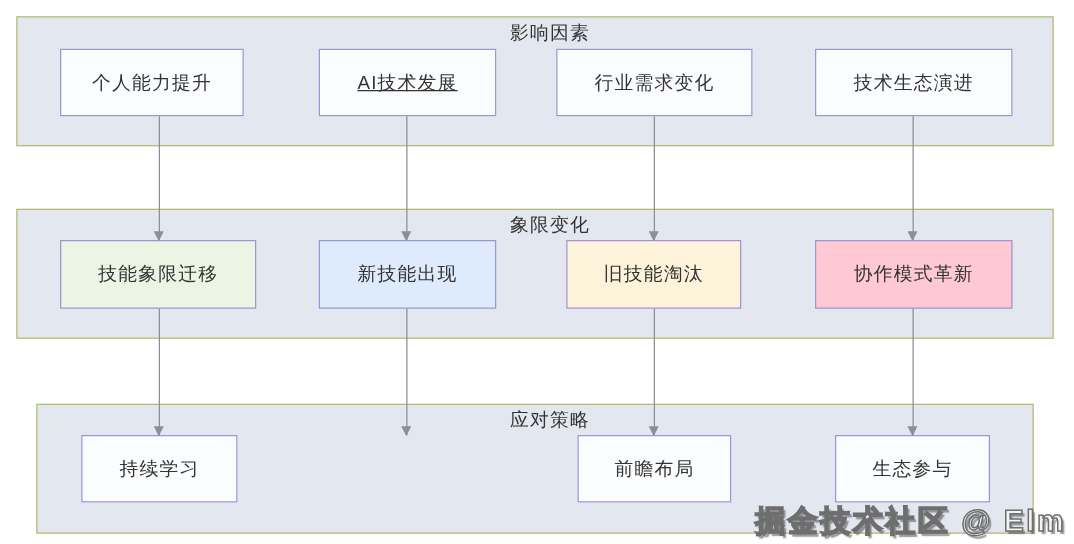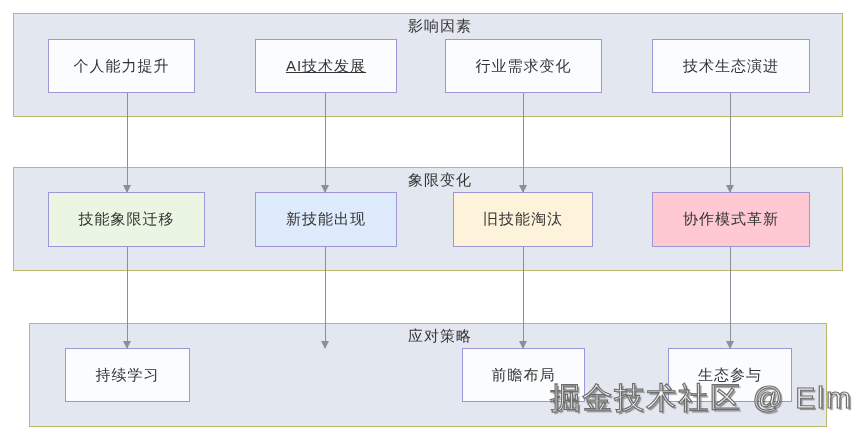--- a/index.html
+++ b/index.html
@@ -53,23 +53,23 @@
     left: -4px;
     width: 0;
     height: 0;
     border-left: 4.5px solid transparent;
     border-right: 4.5px solid transparent;
     border-top: 8px solid #8a8f99;
   }
   .watermark {
     position: absolute;
     right: 6px;
-    bottom: 16px;
-    font-size: 30px;
-    font-weight: 400;
+    bottom: 2px;
+    font-size: 24px;
+    font-weight: 700;
     letter-spacing: 2px;
     color: #f4f4f4;
     -webkit-text-stroke: 1.2px #6e6e6e;
     text-shadow: 2px 2px 1px rgba(70,70,70,0.55);
     white-space: nowrap;
   }
 </style>
 </head>
 <body>
 

